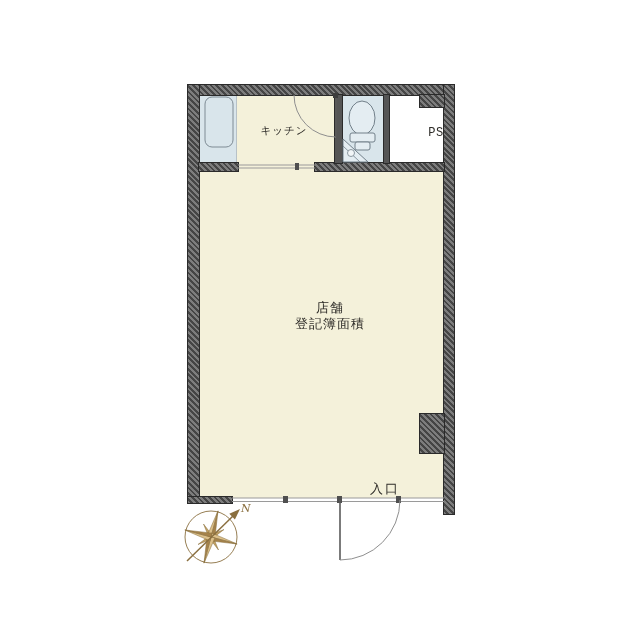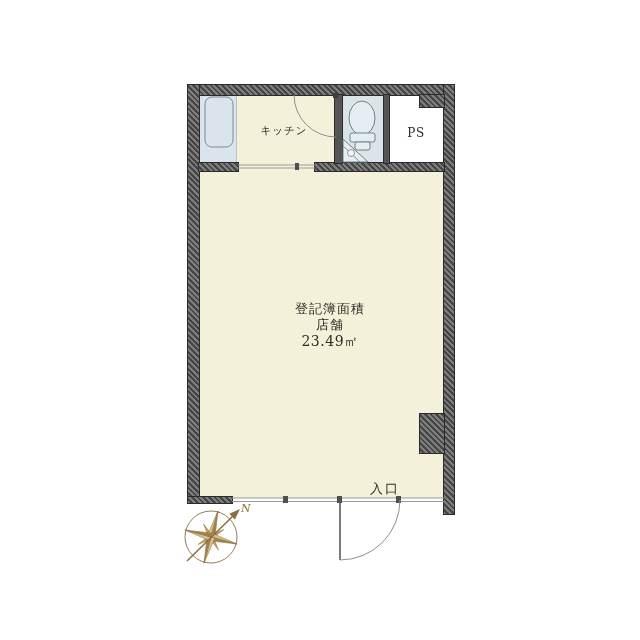--- a/index.html
+++ b/index.html
@@ -8,21 +8,21 @@
   .room{position:absolute;}
   .room-cream{background:#f4f1da;}
   .room-blue{background:#d9e5eb;}
   .room-white{background:#ffffff;}
   .wall{position:absolute;
         background:#6f6f6f;
         background-image:repeating-linear-gradient(45deg,#7d7d7d 0px,#7d7d7d 2px,#454545 2px,#454545 4px);
         outline:1px solid #2a2a2a;}
   .thinwall{position:absolute;background:#555;outline:1px solid #2a2a2a;}
   .divline{position:absolute;background:#b7c1c7;}
-  .label{position:absolute;color:#2e2c28;text-align:center;}
+  .label{position:absolute;color:#2e2c28;text-align:center;font-family:Liberation Mono, monospace;}
   .lbl-main{font-size:13px;line-height:16px;letter-spacing:1px;}
   .lbl-area-val{font-size:14px;letter-spacing:0.5px;}
   .lbl-kitchen{font-size:10.5px;letter-spacing:1px;}
   .lbl-ps{font-size:12px;letter-spacing:0.5px;}
   .lbl-entrance{font-size:13px;letter-spacing:2px;}
   svg{position:absolute;left:0;top:0;}
   .fixture{stroke:#72808a;fill:#e4edf2;stroke-width:1;}
   .arcline{stroke:#8f8f8f;fill:none;stroke-width:1;}
   .leafline{stroke:#5a5a5a;stroke-width:1.6;}
   .glassline{stroke:#9a9a9a;stroke-width:1.2;}
@@ -122,23 +122,22 @@
       <g>
         <line x1="187" y1="561" x2="233" y2="516" stroke="#8a6f3f" stroke-width="1.5"></line>
         <polygon points="240,509 234.9,519.6 229.3,513.8" fill="#8a6f3f"></polygon>
       </g>
       <text class="north-text" x="241" y="512">N</text>
     </g>
   </svg>
 
   <div class="label lbl-kitchen" style="left:244px;top:124px;width:80px;">キッチン</div>
 
-  <div class="label lbl-ps" style="left:396px;top:126px;width:40px;">PS</div>
+  <div class="label lbl-ps" style="left:416px;top:126px;width:40px;">PS</div>
 
   <div class="label" style="left:230px;top:301px;width:200px;">
+    <div class="lbl-main">店舗</div>
     <div class="lbl-main">登記簿面積</div>
-    <div class="lbl-main">店舗</div>
-    <div class="lbl-main lbl-area-val">23.49㎡</div>
   </div>
 
   <div class="label lbl-entrance" style="left:354px;top:480px;width:62px;">入口</div>
 
 </div>
 
 </body></html>

